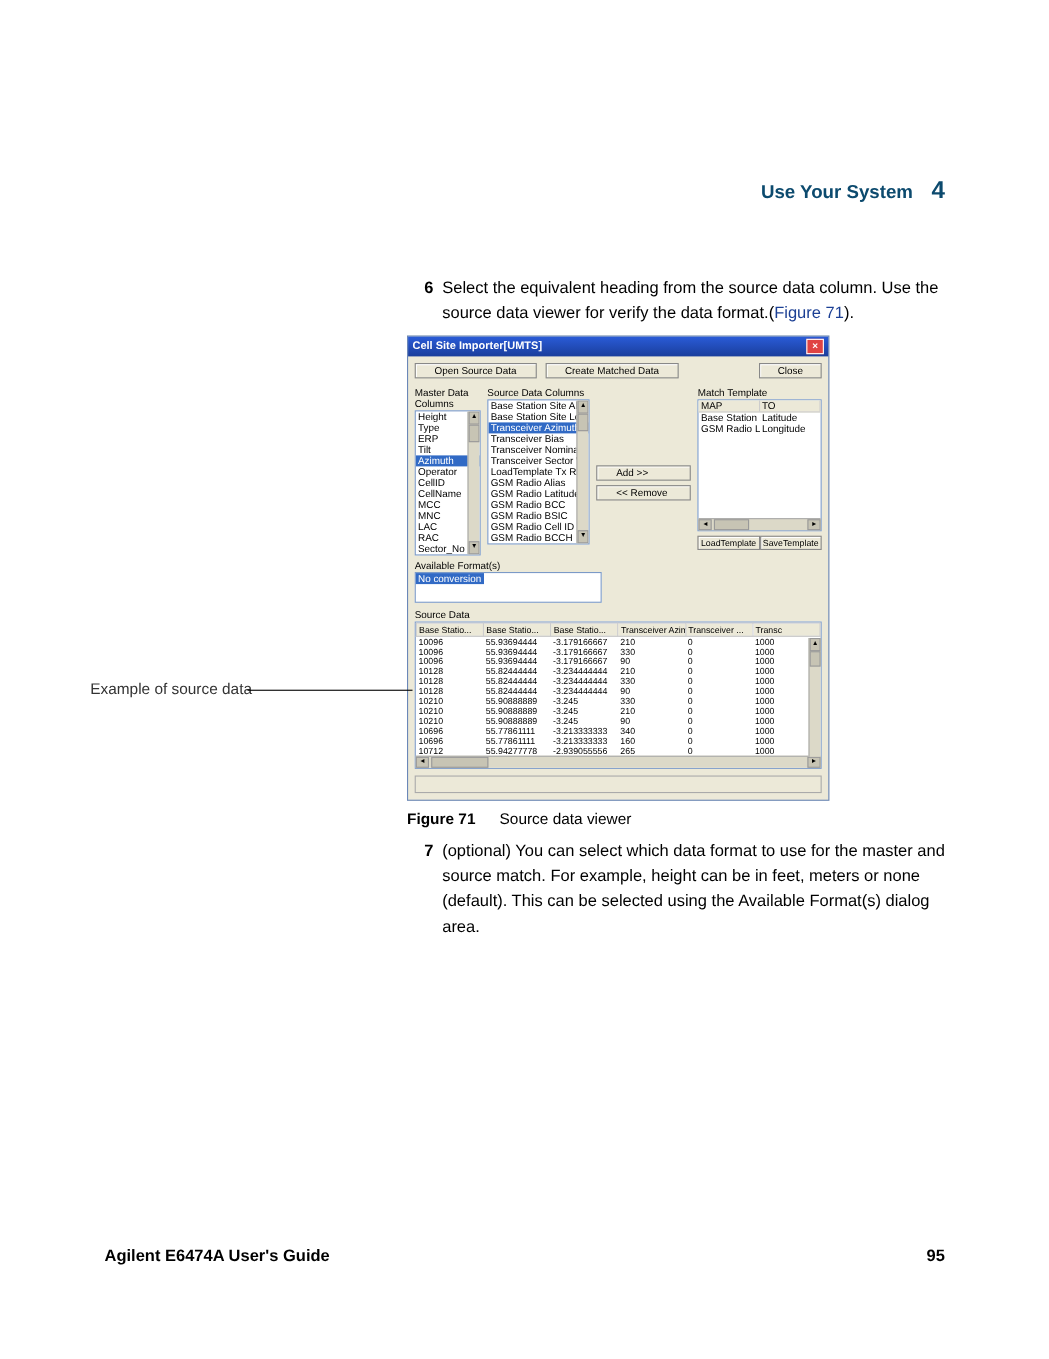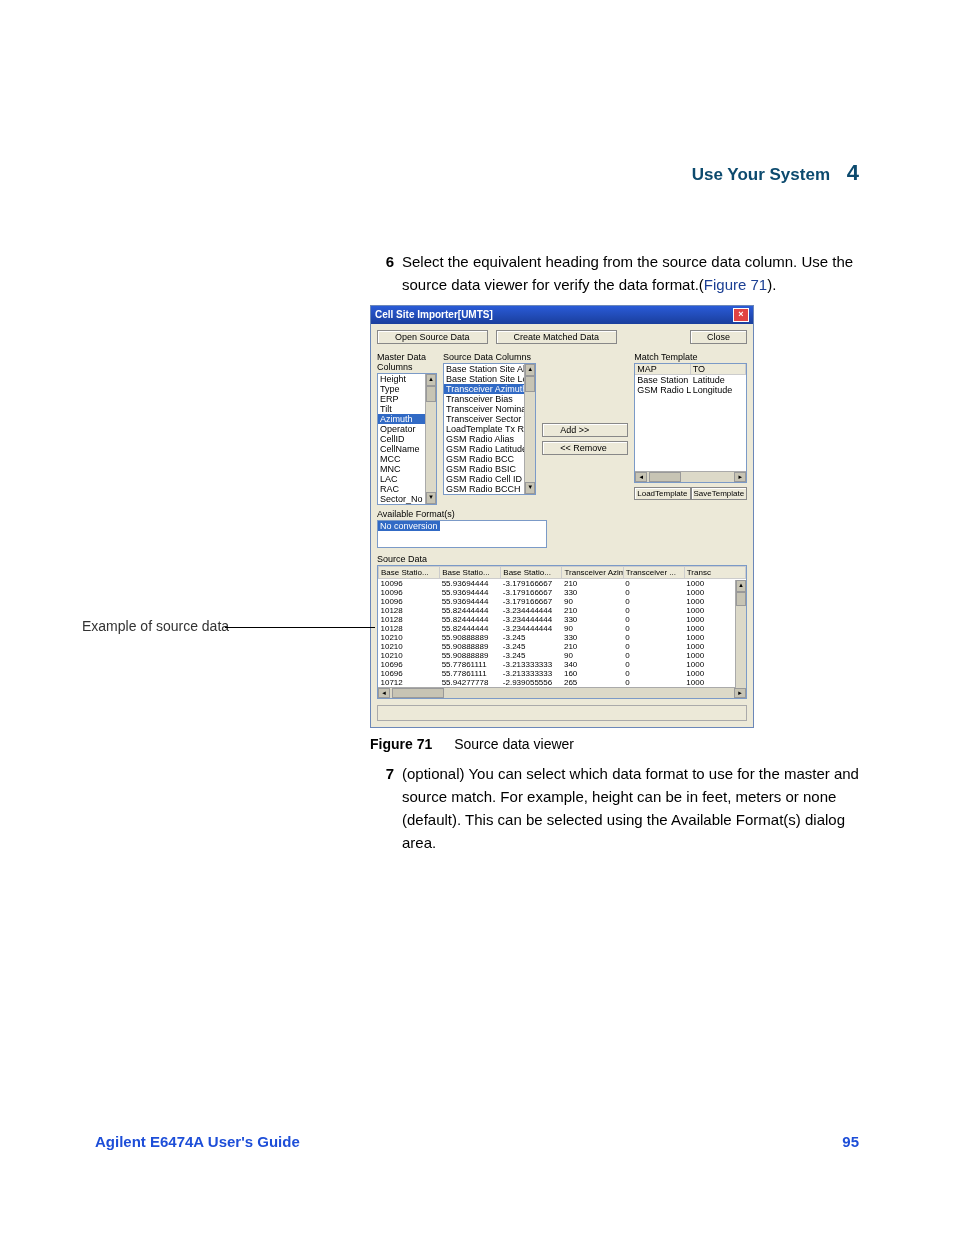--- a/index.html
+++ b/index.html
@@ -74,21 +74,21 @@
   .fig-caption .fc-b { font-weight: bold; margin-right: 18px; }
   .footer {
     position: absolute;
     bottom: 85px;
     left: 95px;
     right: 95px;
     display: flex;
     justify-content: space-between;
     font-size: 15px;
     font-weight: bold;
-    color: #1d4ed8;
+    color: #000000;
   }
 
   
   .dialog-wrap {
     margin-left: 275px;
     margin-top: 4px;
     width: 382px;
     border: 1px solid #6b87b8;
     background: #ece9d8;
     font-size: 9px;

